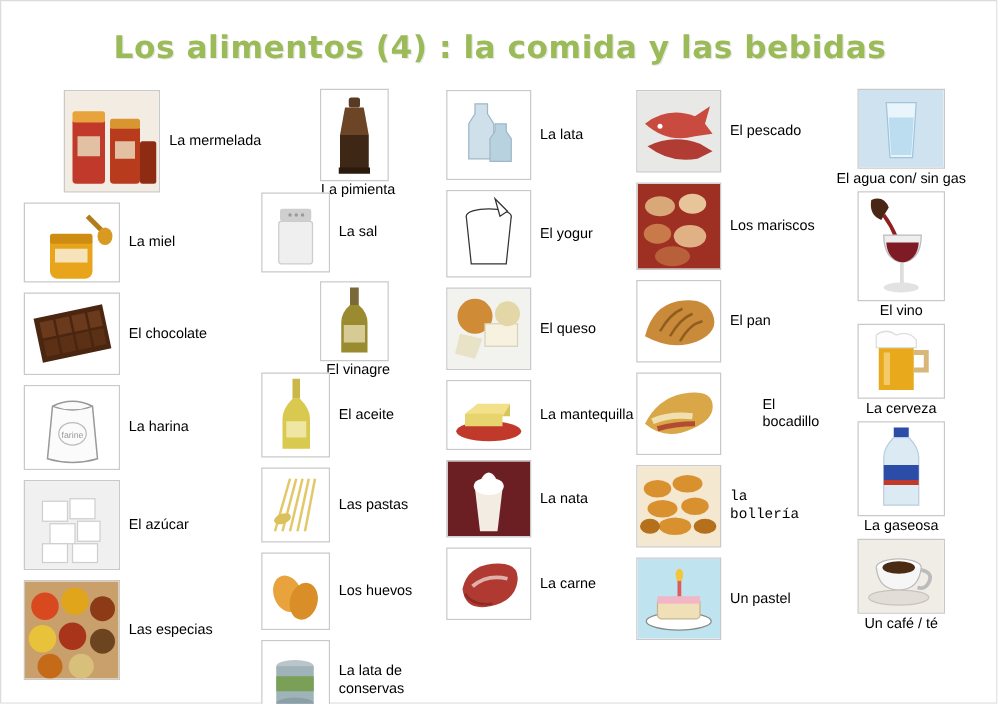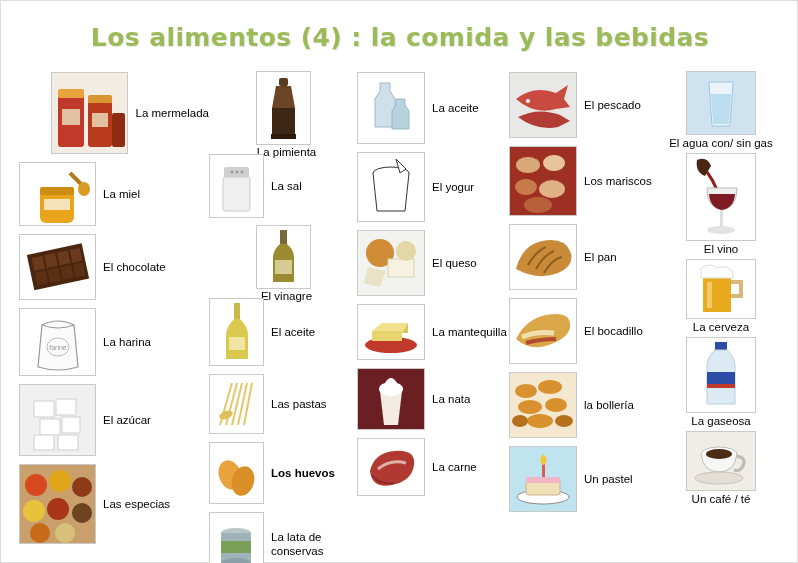--- a/index.html
+++ b/index.html
@@ -259,21 +259,21 @@
               <line x1="22" y1="50" x2="32" y2="8"></line>
               <line x1="28" y1="50" x2="37" y2="8"></line>
               <line x1="34" y1="50" x2="42" y2="8"></line>
             </g>
             <ellipse cx="16" cy="40" rx="7" ry="4" fill="#dcc05c" transform="rotate(-20 16 40)"></ellipse>
           </svg>
         </div>
         <div class="label">Las pastas</div>
       </div>
 
-      <div class="row" style="height:64px;font-weight:bold;">
+      <div class="row" style="height:64px;">
         <div class="pic" style="width:55px;height:62px;">
           <svg width="53" height="60" viewBox="0 0 53 60">
             <rect width="53" height="60" fill="#ffffff"></rect>
             <ellipse cx="20" cy="32" rx="11" ry="15" fill="#e8a33d" transform="rotate(-20 20 32)"></ellipse>
             <ellipse cx="33" cy="38" rx="11" ry="15" fill="#d98e28" transform="rotate(15 33 38)"></ellipse>
           </svg>
         </div>
         <div class="label">Los huevos</div>
       </div>
 
@@ -295,21 +295,21 @@
     <div class="col col-3">
 
       <div class="row" style="height:74px;">
         <div class="pic" style="width:68px;height:72px;">
           <svg width="66" height="70" viewBox="0 0 66 70">
             <rect width="66" height="70" fill="#ffffff"></rect>
             <path d="M22 10 h10 v8 l5 8 v28 h-20 v-28 l5 -8 z" fill="#cfe0ea" stroke="#9fb8c6"></path>
             <path d="M38 26 h9 v6 l4 6 v18 h-17 v-18 l4 -6 z" fill="#b9d2e0" stroke="#9fb8c6"></path>
           </svg>
         </div>
-        <div class="label">La aceite</div>
+        <div class="label">La lata</div>
       </div>
 
       <div class="row" style="height:72px;">
         <div class="pic" style="width:68px;height:70px;">
           <svg width="66" height="68" viewBox="0 0 66 68">
             <rect width="66" height="68" fill="#ffffff"></rect>
             <ellipse cx="33" cy="20" rx="18" ry="6" fill="#ffffff" stroke="#333"></ellipse>
             <path d="M15 20 l4 38 h28 l4 -38" fill="#ffffff" stroke="#333"></path>
             <path d="M38 6 l10 10 l-6 4 z" fill="#ffffff" stroke="#333"></path>
           </svg>
@@ -405,33 +405,33 @@
             <g stroke="#8e5d1f" stroke-width="2" fill="none">
               <path d="M18 40 q8 -14 18 -18"></path>
               <path d="M26 44 q8 -14 18 -18"></path>
               <path d="M34 48 q8 -14 18 -16"></path>
             </g>
           </svg>
         </div>
         <div class="label">El pan</div>
       </div>
 
-      <div class="row" style="height:68px;">
+      <div class="row" style="height:68px;gap:26px;">
         <div class="pic" style="width:68px;height:66px;">
           <svg width="66" height="64" viewBox="0 0 66 64">
             <rect width="66" height="64" fill="#ffffff"></rect>
             <path d="M6 40 q10 -20 30 -24 q22 -4 24 8 q2 12 -16 20 q-22 10 -38 -4 z" fill="#d9a648"></path>
             <path d="M12 38 q14 -6 32 -4" stroke="#f0e0b0" stroke-width="5" fill="none"></path>
             <path d="M16 44 q14 -4 30 -4" stroke="#b34a32" stroke-width="4" fill="none"></path>
           </svg>
         </div>
         <div class="label">El bocadillo</div>
       </div>
 
-      <div class="row" style="height:68px;">
+      <div class="row" style="height:68px;font-family:Liberation Mono, monospace;">
         <div class="pic" style="width:68px;height:66px;">
           <svg width="66" height="64" viewBox="0 0 66 64">
             <rect width="66" height="64" fill="#f4e8d0"></rect>
             <g fill="#d9912f">
               <ellipse cx="16" cy="18" rx="11" ry="7"></ellipse>
               <ellipse cx="40" cy="14" rx="12" ry="7"></ellipse>
               <ellipse cx="20" cy="34" rx="12" ry="7"></ellipse>
               <ellipse cx="46" cy="32" rx="11" ry="7"></ellipse>
               <ellipse cx="30" cy="48" rx="13" ry="7"></ellipse>
             </g>

